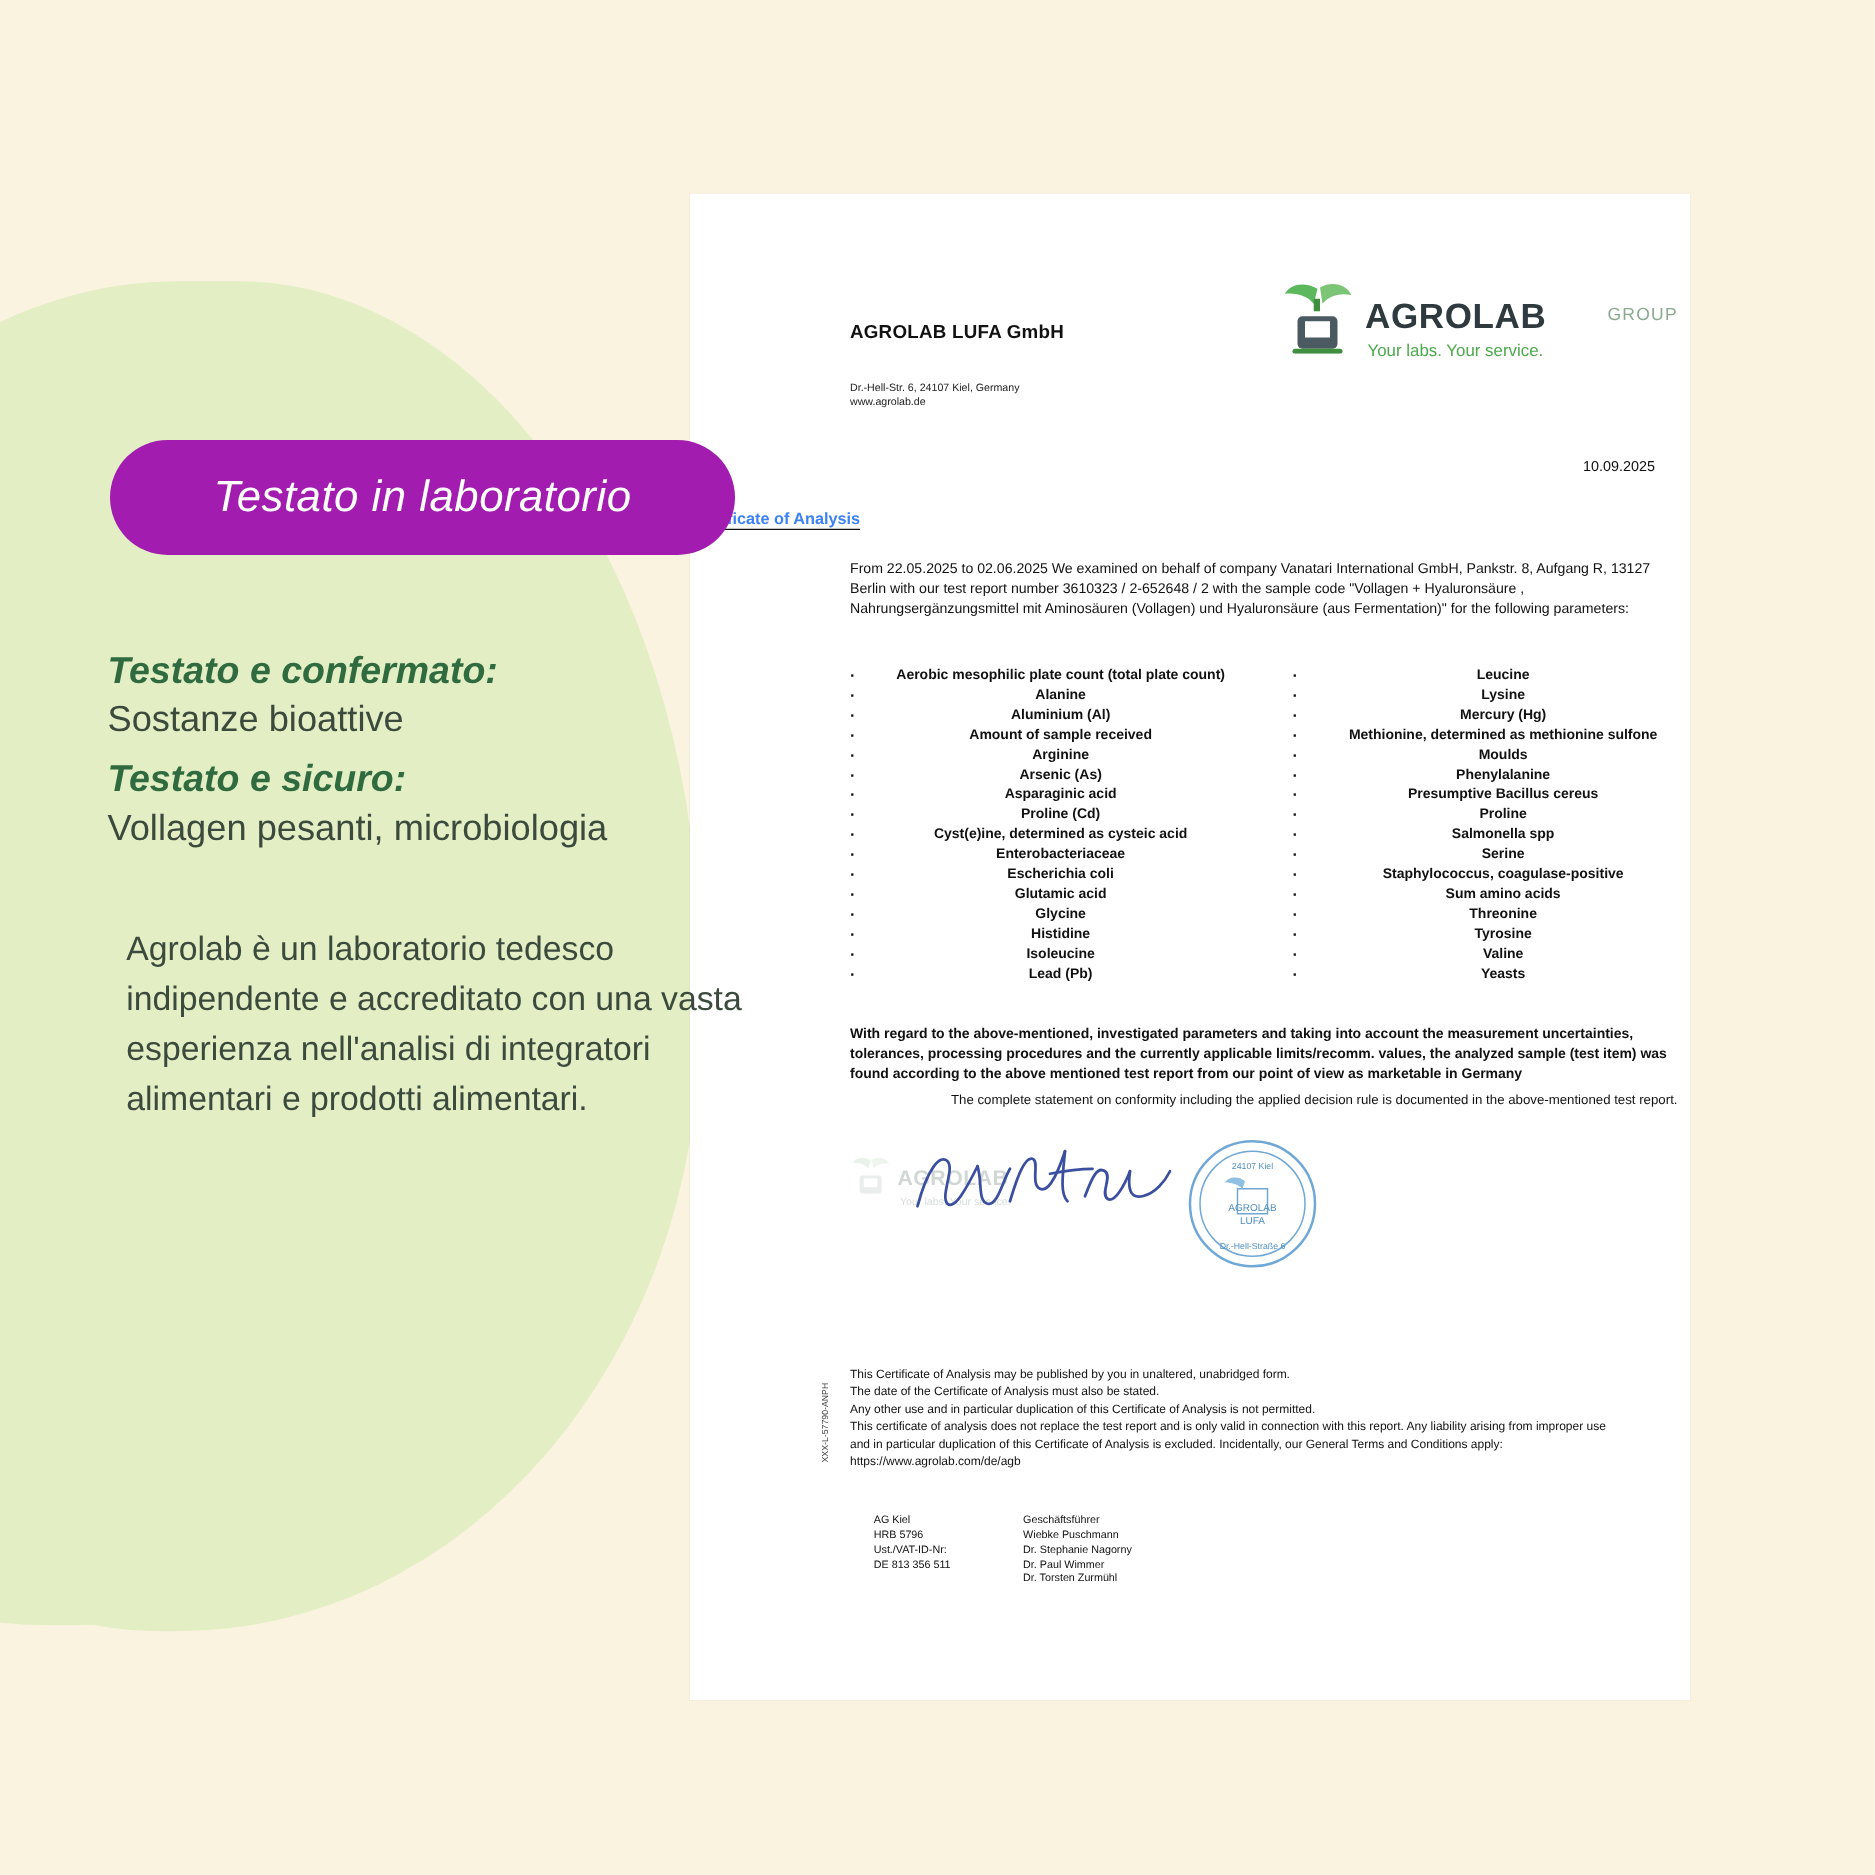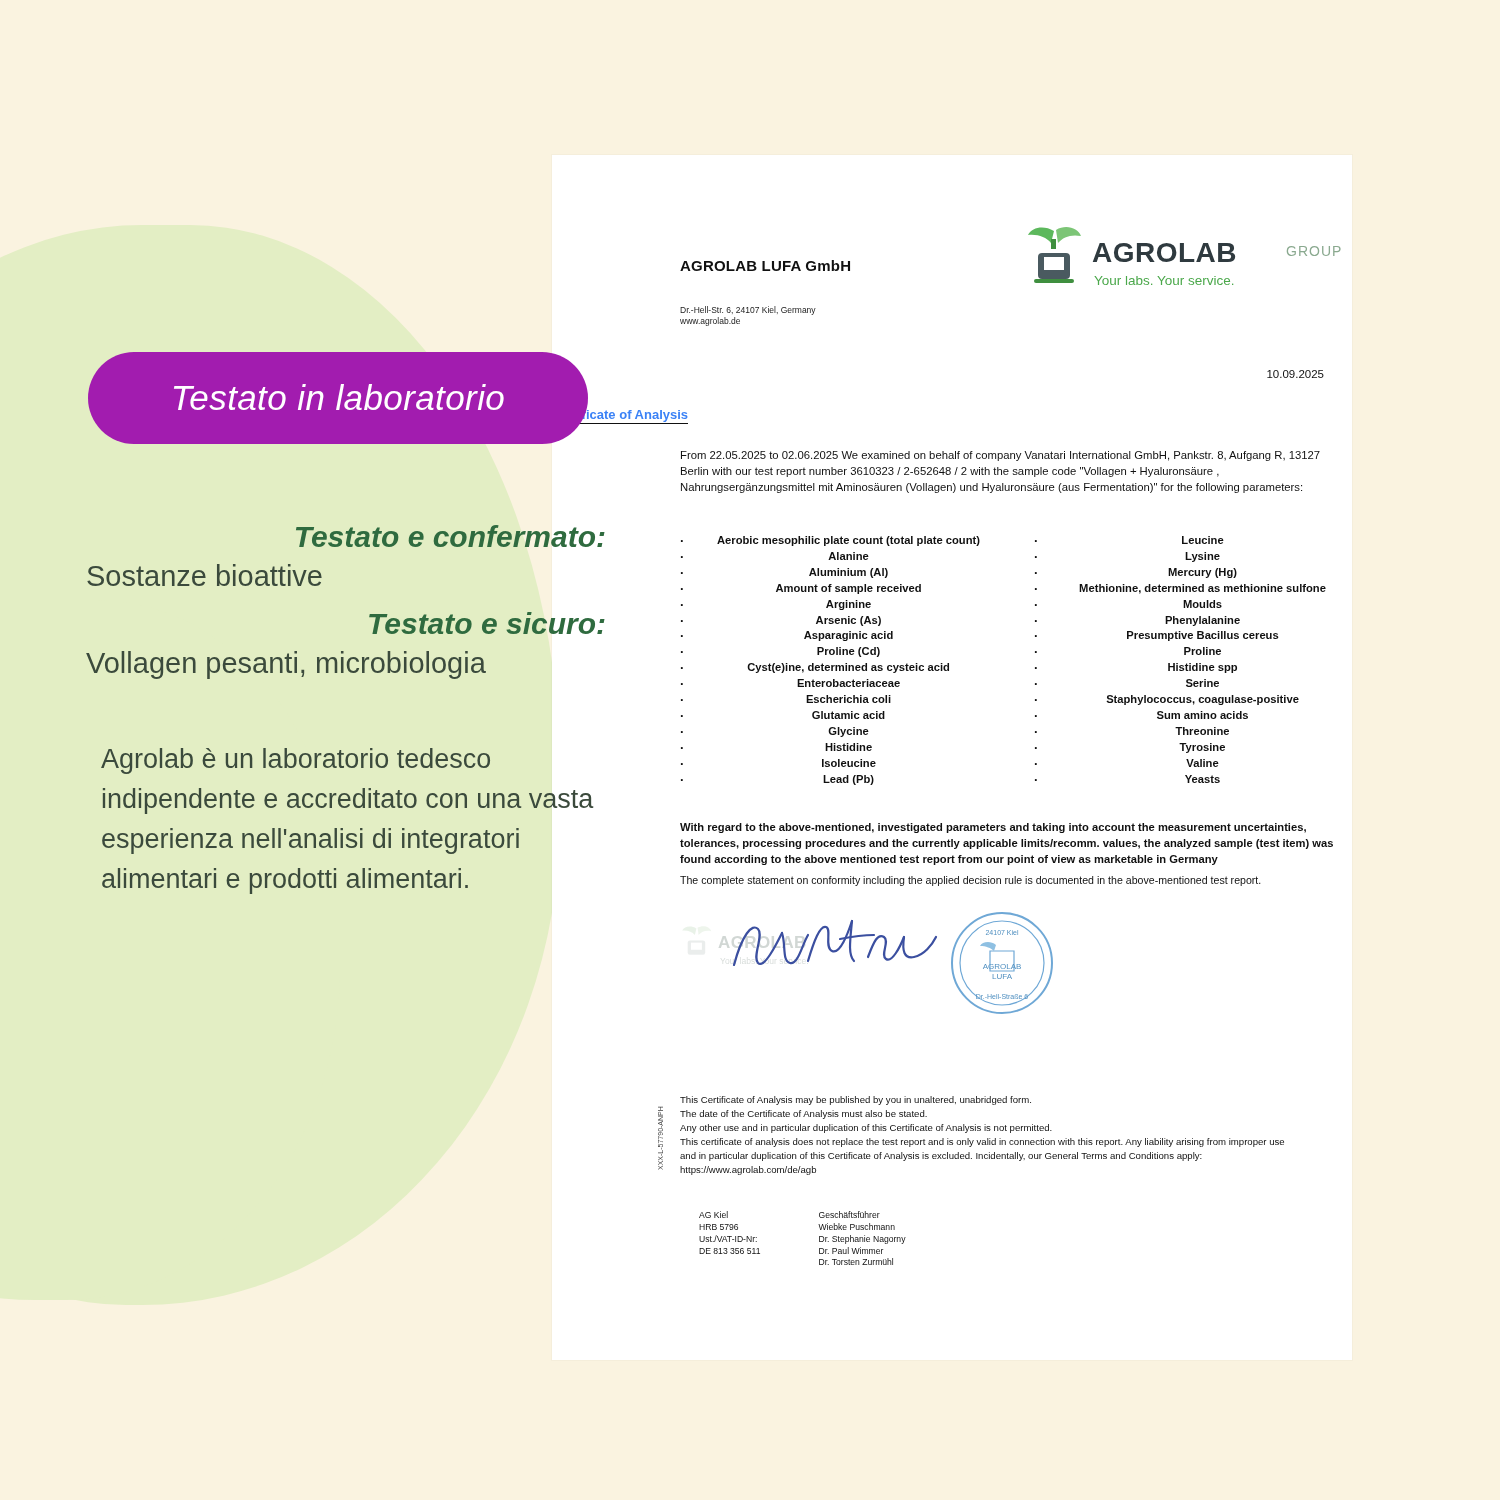--- a/index.html
+++ b/index.html
@@ -69,21 +69,20 @@
     width: 520px;
     z-index: 3;
   }
   .head-green {
     color: #2f6b3f;
     font-size: 30px;
     font-weight: bold;
     font-style: italic;
     margin: 0 0 2px 0;
     line-height: 1.25;
-    text-align: right;
   }
   .sub-dark {
     color: #3b4a3c;
     font-size: 29px;
     margin: 0 0 10px 0;
     line-height: 1.3;
     font-weight: 400;
   }
   .paragraph {
     color: #3b4a3c;
@@ -238,20 +237,21 @@
   }
   .conformity-note {
     position: absolute;
     left: 128px;
     top: 718px;
     width: 662px;
     font-size: 10.6px;
     font-weight: normal;
     line-height: 1.4;
     color: #111;
+    text-align: right;
   }
   
   .sig-area {
     position: absolute;
     left: 128px;
     top: 760px;
     width: 662px;
     height: 110px;
   }
   .wm-logo {
@@ -410,21 +410,21 @@
         </ul>
         <ul>
           <li>Leucine</li>
           <li>Lysine</li>
           <li>Mercury (Hg)</li>
           <li>Methionine, determined as methionine sulfone</li>
           <li>Moulds</li>
           <li>Phenylalanine</li>
           <li>Presumptive Bacillus cereus</li>
           <li>Proline</li>
-          <li>Histidine spp</li>
+          <li>Salmonella spp</li>
           <li>Serine</li>
           <li>Staphylococcus, coagulase-positive</li>
           <li>Sum amino acids</li>
           <li>Threonine</li>
           <li>Tyrosine</li>
           <li>Valine</li>
           <li>Yeasts</li>
         </ul>
       </div>
 

